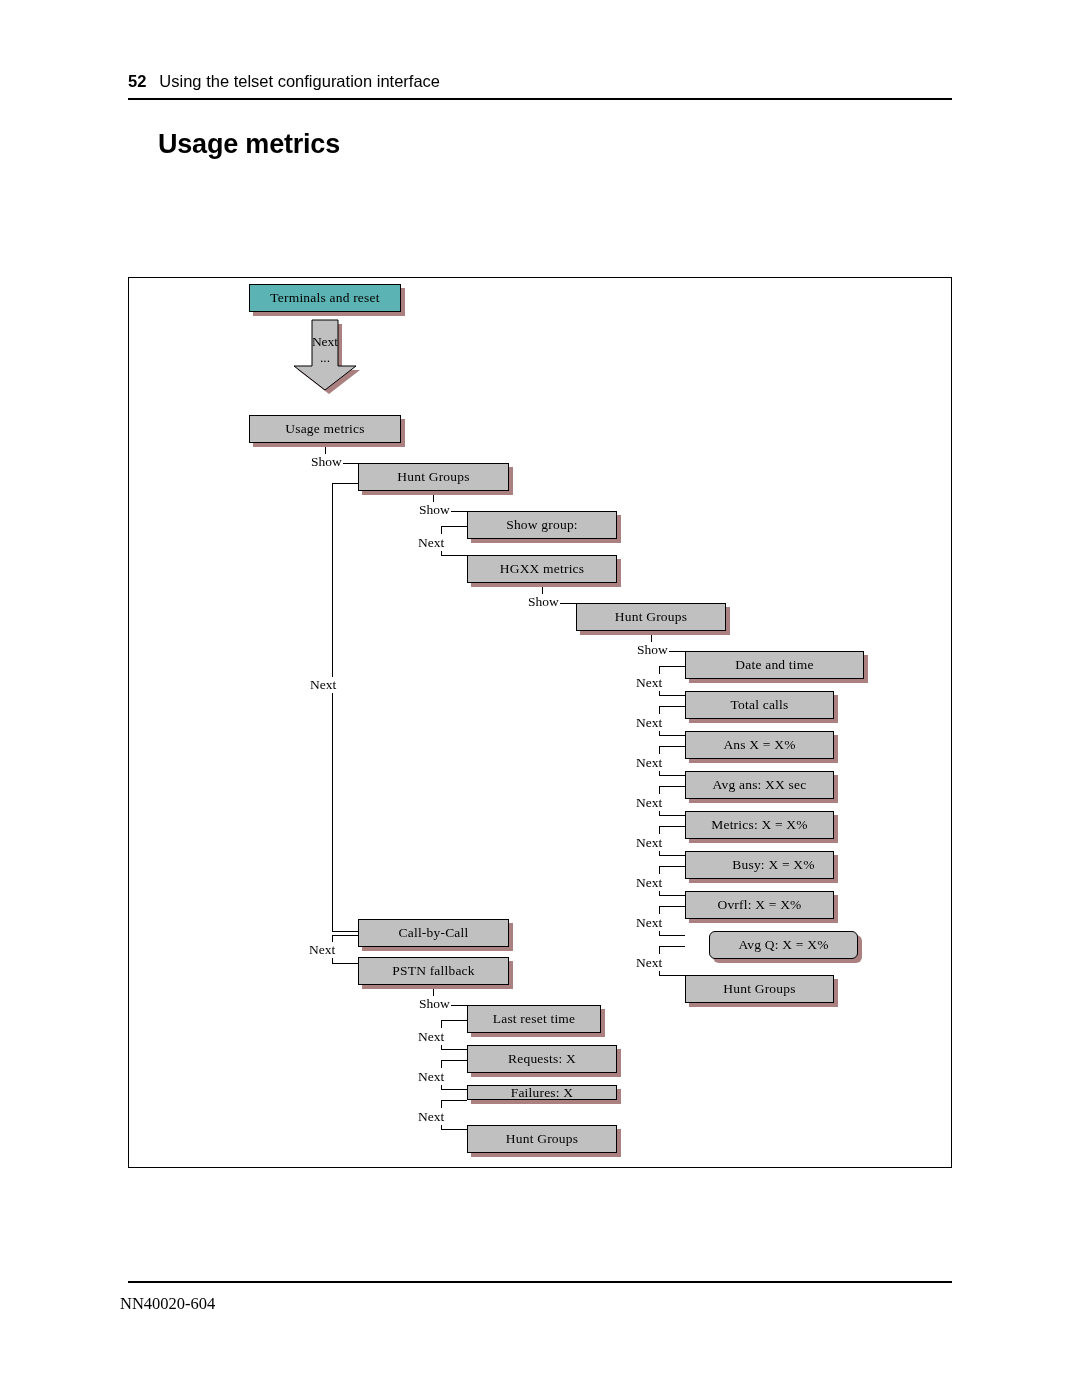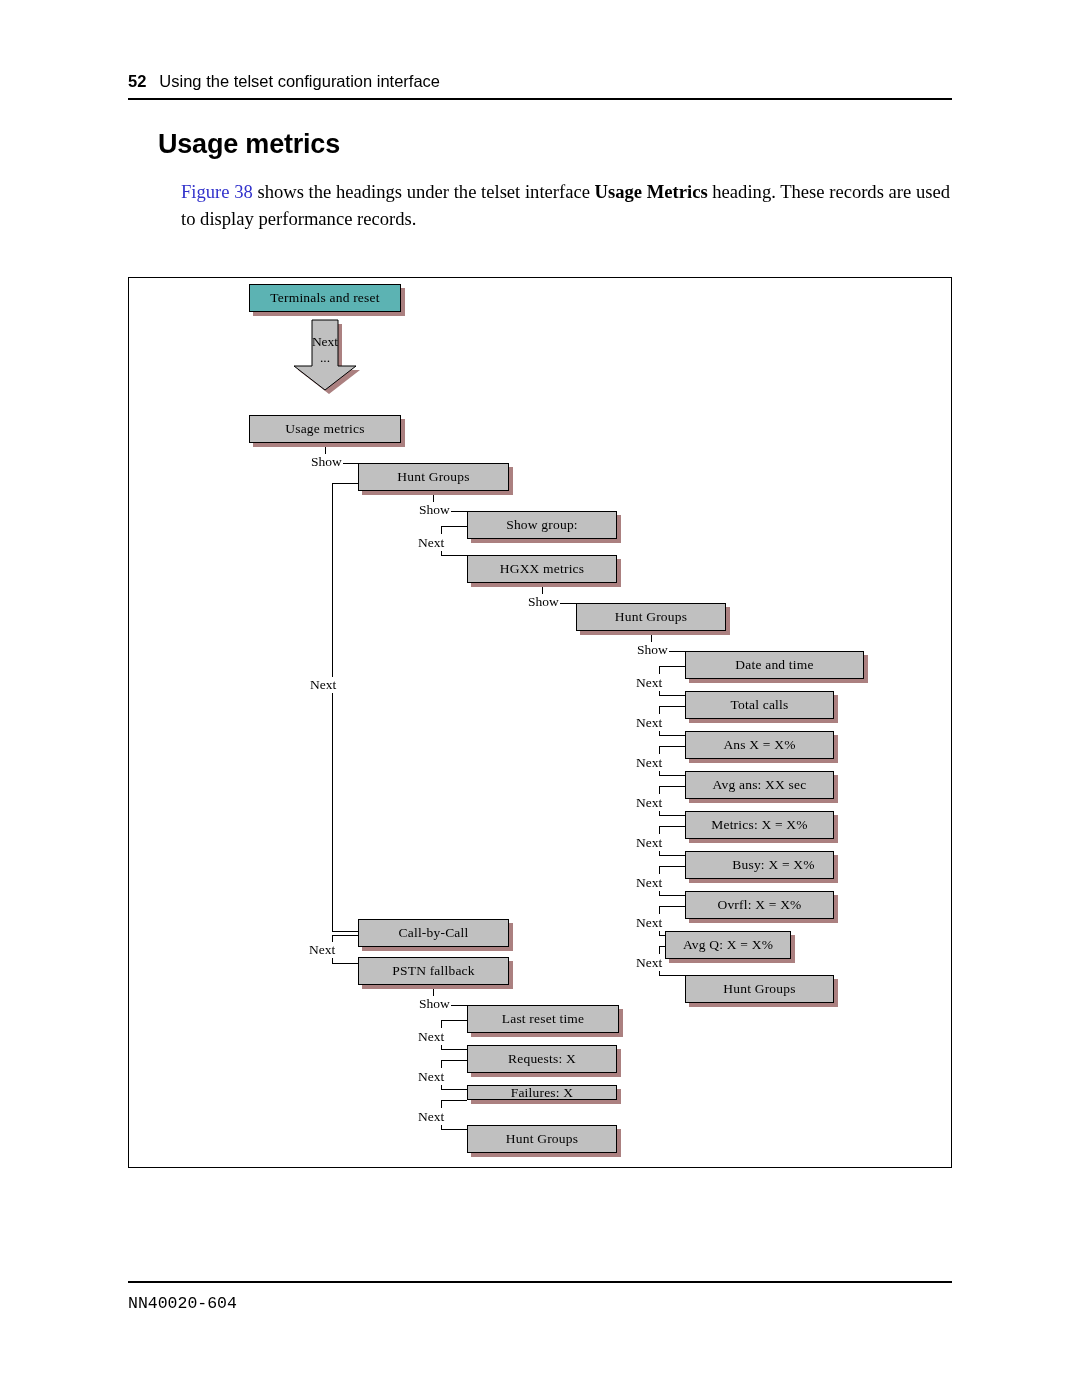--- a/index.html
+++ b/index.html
@@ -158,40 +158,39 @@
   .ftr-rule {
     position: absolute;
     left: 128px;
     top: 1281px;
     width: 824px;
     height: 2px;
     background: #000;
   }
   .ftr {
     position: absolute;
-    left: 128px;
+    left: 120px;
     top: 1294px;
-    font-family: Liberation Mono, monospace;
+    font-family: Liberation Serif, serif;
     font-size: 16.5px;
     color: #000;
   }
 </style>
 </head>
 <body>
 
 <div class="page">
 
   <div class="hdr">
     <span class="pg">52</span><span>Using the telset configuration interface</span>
   </div>
   <div class="hdr-rule"></div>
 
   <div class="title">Usage metrics</div>
 
-  <div class="para"><span class="lnk">Figure 38</span><span> shows the headings under the telset interface </span><b>Usage Metrics</b><span> heading. These records are used to display performance records.</span></div>
 
   <div class="figcap">
     <span class="num">Figure 38</span><span>Usage Metrics</span>
   </div>
 
   <div class="figframe">
     <div class="canvas">
 
       <div class="nd teal" style="left:120px; top:6px; width:152px; height:28px;">
         <span>Terminals and reset</span>
@@ -317,21 +316,21 @@
 
       <div class="nd" style="left:556px; top:613px; width:149px; height:28px;">
         <span>Ovrfl: X = X%</span>
       </div>
       <div class="ln lnh" style="left:530px; top:628px; width:26px;"></div>
       <div class="ln lnv" style="left:530px; top:628px; height:8px;"></div>
       <div class="el" style="left:506px; top:637px;">Next</div>
       <div class="ln lnv" style="left:530px; top:648px; height:9px;"></div>
       <div class="ln lnh" style="left:530px; top:657px; width:26px;"></div>
 
-      <div class="nd" style="left:536px; top:653px; width:126px; height:28px;">
+      <div class="nd" style="left:580px; top:653px; width:149px; height:28px;border-radius:6px;">
         <span>Avg Q: X = X%</span>
       </div>
       <div class="ln lnh" style="left:530px; top:668px; width:26px;"></div>
       <div class="ln lnv" style="left:530px; top:668px; height:8px;"></div>
       <div class="el" style="left:506px; top:677px;">Next</div>
       <div class="ln lnv" style="left:530px; top:688px; height:9px;"></div>
       <div class="ln lnh" style="left:530px; top:697px; width:26px;"></div>
 
       <div class="nd" style="left:556px; top:697px; width:149px; height:28px;">
         <span>Hunt Groups</span>
@@ -349,21 +348,21 @@
       <div class="nd" style="left:229px; top:679px; width:151px; height:28px;">
         <span>PSTN fallback</span>
       </div>
 
       <div class="ln lnv" style="left:304px; top:707px; height:20px;"></div>
 
       <div class="ln lnh" style="left:304px; top:727px; width:34px;"></div>
       <div class="el" style="left:289px; top:718px;">Show</div>
       <div class="ln lnh" style="left:338px; top:727px; width:1px;"></div>
 
-      <div class="nd" style="left:338px; top:727px; width:152px; height:28px;">
+      <div class="nd" style="left:338px; top:727px; width:134px; height:28px;">
         <span>Last reset time</span>
       </div>
       <div class="ln lnh" style="left:312px; top:742px; width:26px;"></div>
       <div class="ln lnv" style="left:312px; top:742px; height:8px;"></div>
       <div class="el" style="left:288px; top:751px;">Next</div>
       <div class="ln lnv" style="left:312px; top:762px; height:9px;"></div>
       <div class="ln lnh" style="left:312px; top:771px; width:26px;"></div>
 
       <div class="nd" style="left:338px; top:767px; width:150px; height:28px;">
         <span>Requests: X</span>

